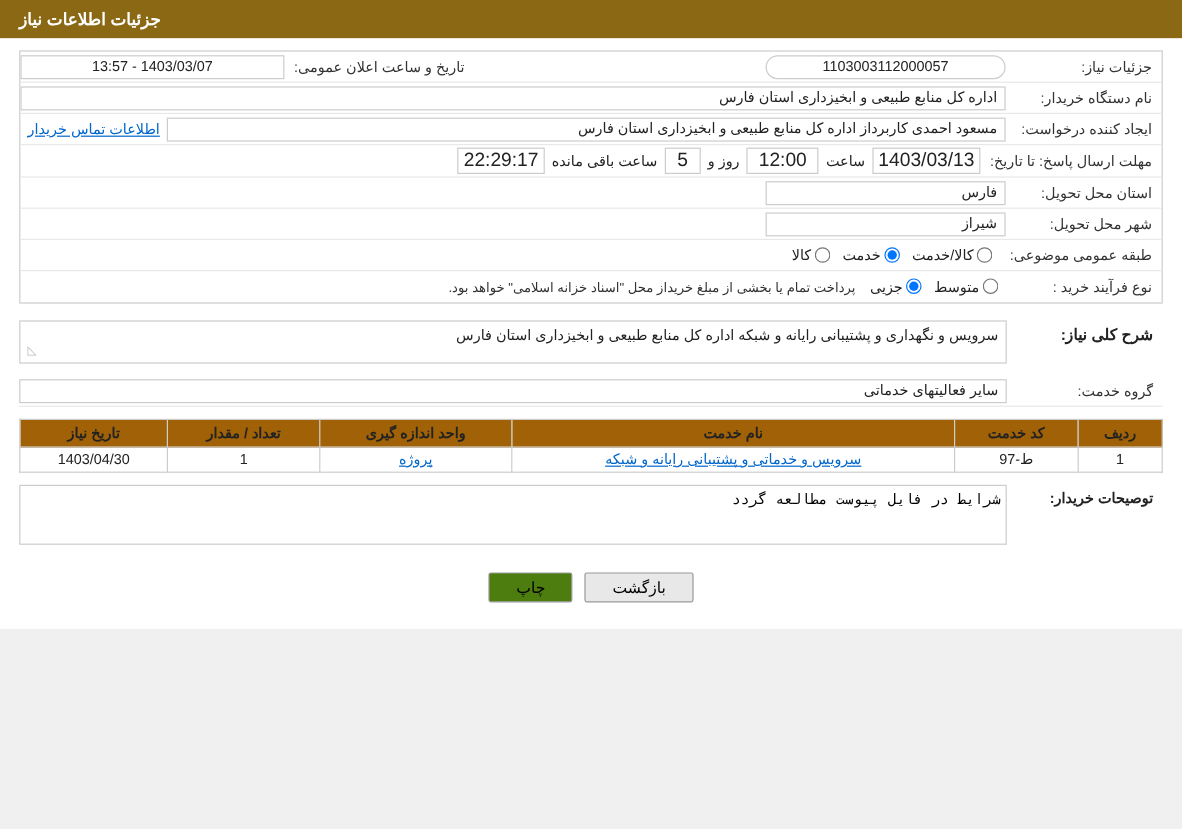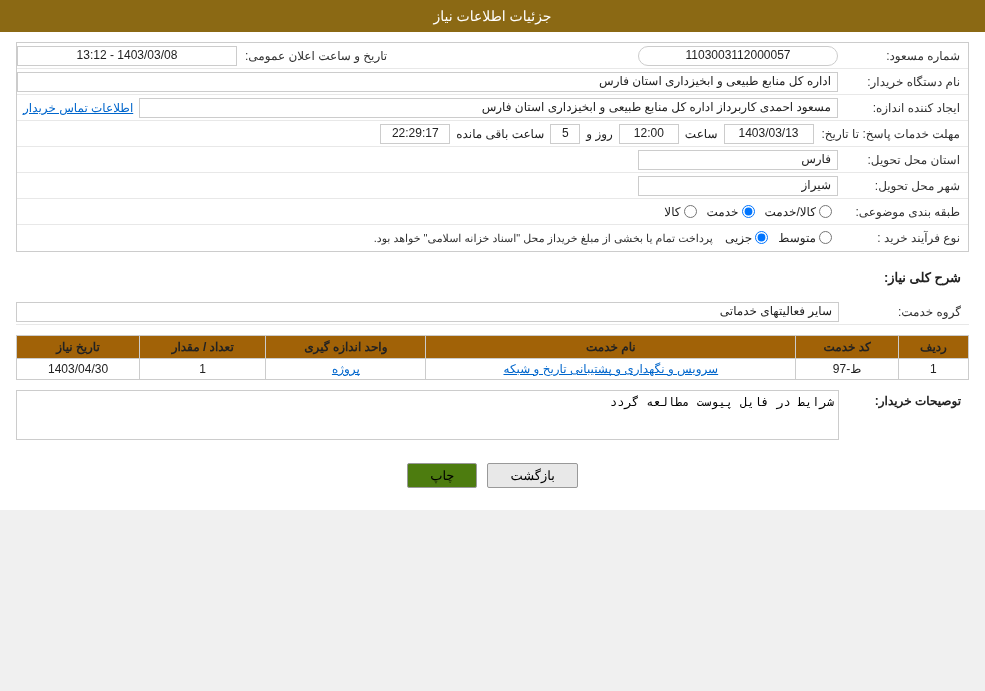--- a/index.html
+++ b/index.html
@@ -11,24 +11,24 @@
       color: #222;
     }
     .page-wrapper {
       max-width: 985px;
       margin: 0 auto;
       background: #fff;
     }
     .header-bar {
       background: #8B6914;
       color: #fff;
-      text-align: center;
+      text-align: left;
       padding: 8px 16px;
       font-size: 14px;
-      font-weight: normal;
+      font-weight: bold;
     }
     .main-content {
       padding: 10px 16px 16px 16px;
       background: #fff;
     }
     .info-section {
       border: 1px solid #ccc;
       margin-bottom: 10px;
     }
     .row {
@@ -66,21 +66,21 @@
       text-decoration: underline;
       cursor: pointer;
       padding: 2px 6px;
       font-size: 12px;
     }
     .small-box {
       border: 1px solid #ccc;
       background: #fff;
       padding: 1px 4px;
       min-height: 20px;
-      font-size: 12px;
+      font-size: 16px;
       text-align: center;
     }
     .radio-group {
       display: flex;
       align-items: center;
       gap: 10px;
       padding: 2px 6px;
       justify-content: flex-end;
     }
     .radio-item {
@@ -200,61 +200,61 @@
 
   <div class="header-bar">
     <span>جزئیات اطلاعات نیاز</span>
   </div>
 
   <div class="main-content">
 
     <div class="info-section">
 
       <div class="row">
-        <span class="label">شماره مسعود:</span>
+        <span class="label">جزئیات نیاز:</span>
         <div class="value-box" style="min-width:160px;max-width:200px;text-align:center;border-radius:10px;">1103003112000057</div>
         <span style="flex:1;"></span>
         <span class="label" style="min-width:auto;">تاریخ و ساعت اعلان عمومی:</span>
-        <div class="value-box" style="min-width:170px;max-width:220px;text-align:center;">1403/03/08 - 13:12</div>
+        <div class="value-box" style="min-width:170px;max-width:220px;text-align:center;">1403/03/07 - 13:57</div>
       </div>
 
       <div class="row">
         <span class="label">نام دستگاه خریدار:</span>
         <div class="value-box">اداره کل منابع طبیعی و ابخیزداری استان فارس</div>
       </div>
 
       <div class="row">
-        <span class="label">ایجاد کننده اندازه:</span>
+        <span class="label">ایجاد کننده درخواست:</span>
         <div class="value-box">مسعود احمدی کاربرداز اداره کل منابع طبیعی و ابخیزداری استان فارس</div>
         <span class="blue-link">اطلاعات تماس خریدار</span>
       </div>
 
       <div class="row">
-        <span class="label">مهلت خدمات پاسخ: تا تاریخ:</span>
+        <span class="label">مهلت ارسال پاسخ: تا تاریخ:</span>
         <div class="small-box" style="min-width:90px;">1403/03/13</div>
         <span class="value-text">ساعت</span>
         <div class="small-box" style="min-width:60px;">12:00</div>
         <span class="value-text">روز و</span>
         <div class="small-box" style="min-width:30px;">5</div>
         <span class="value-text">ساعت باقی مانده</span>
         <div class="small-box" style="min-width:70px;">22:29:17</div>
       </div>
 
       <div class="row">
         <span class="label">استان محل تحویل:</span>
         <div class="value-box" style="max-width:200px;">فارس</div>
       </div>
 
       <div class="row">
         <span class="label">شهر محل تحویل:</span>
         <div class="value-box" style="max-width:200px;">شیراز</div>
       </div>
 
       <div class="row">
-        <span class="label">طبقه بندی موضوعی:</span>
+        <span class="label">طبقه عمومی موضوعی:</span>
         <div class="radio-group">
           <div class="radio-item">
             <input type="radio" name="tabaqe" style="">
             <span>کالا/خدمت</span>
           </div>
           <div class="radio-item">
             <input type="radio" name="tabaqe" checked="" style="">
             <span>خدمت</span>
           </div>
           <div class="radio-item">
@@ -275,20 +275,24 @@
             <input type="radio" name="nooe" checked="" style="">
             <span>جزیی</span>
           </div>
         </div>
         <span class="value-text" style="color:#333;font-size:11px;text-align:right;flex:1;">پرداخت تمام یا بخشی از مبلغ خریداز محل "اسناد خزانه اسلامی" خواهد بود.</span>
       </div>
     </div>
 
     <div class="shrh-section">
       <span class="shrh-label">شرح کلی نیاز:</span>
+      <div class="shrh-box">
+        <span>سرویس و نگهداری و پشتیبانی رایانه و شبکه اداره کل منابع طبیعی و ابخیزداری استان فارس</span>
+        <div style="color:#bbb;font-size:10px;text-align:left;">◺</div>
+      </div>
     </div>
 
 
     <div class="service-info-section">
       <div class="service-info-row">
         <span class="label">گروه خدمت:</span>
         <div class="value-box">سایر فعالیتهای خدماتی</div>
       </div>
     </div>
 
@@ -301,21 +305,21 @@
             <th>نام خدمت</th>
             <th>واحد اندازه گیری</th>
             <th>تعداد / مقدار</th>
             <th>تاریخ نیاز</th>
           </tr>
         </thead>
         <tbody id="table-body">
         <tr>
       <td>1</td>
       <td>ط-97</td>
-      <td style="color:#0066cc;text-decoration:underline;">سرویس و نگهداری و پشتیبانی تاریخ و شبکه</td>
+      <td style="color:#0066cc;text-decoration:underline;">سرویس و خدماتی و پشتیبانی رایانه و شبکه</td>
       <td style="color:#0066cc;text-decoration:underline;">پروژه</td>
       <td>1</td>
       <td>1403/04/30</td>
     </tr>
           </tbody>
       </table>
     </div>
 
     <div class="textarea-section">
       <span class="textarea-label">توصیحات خریدار:</span>

